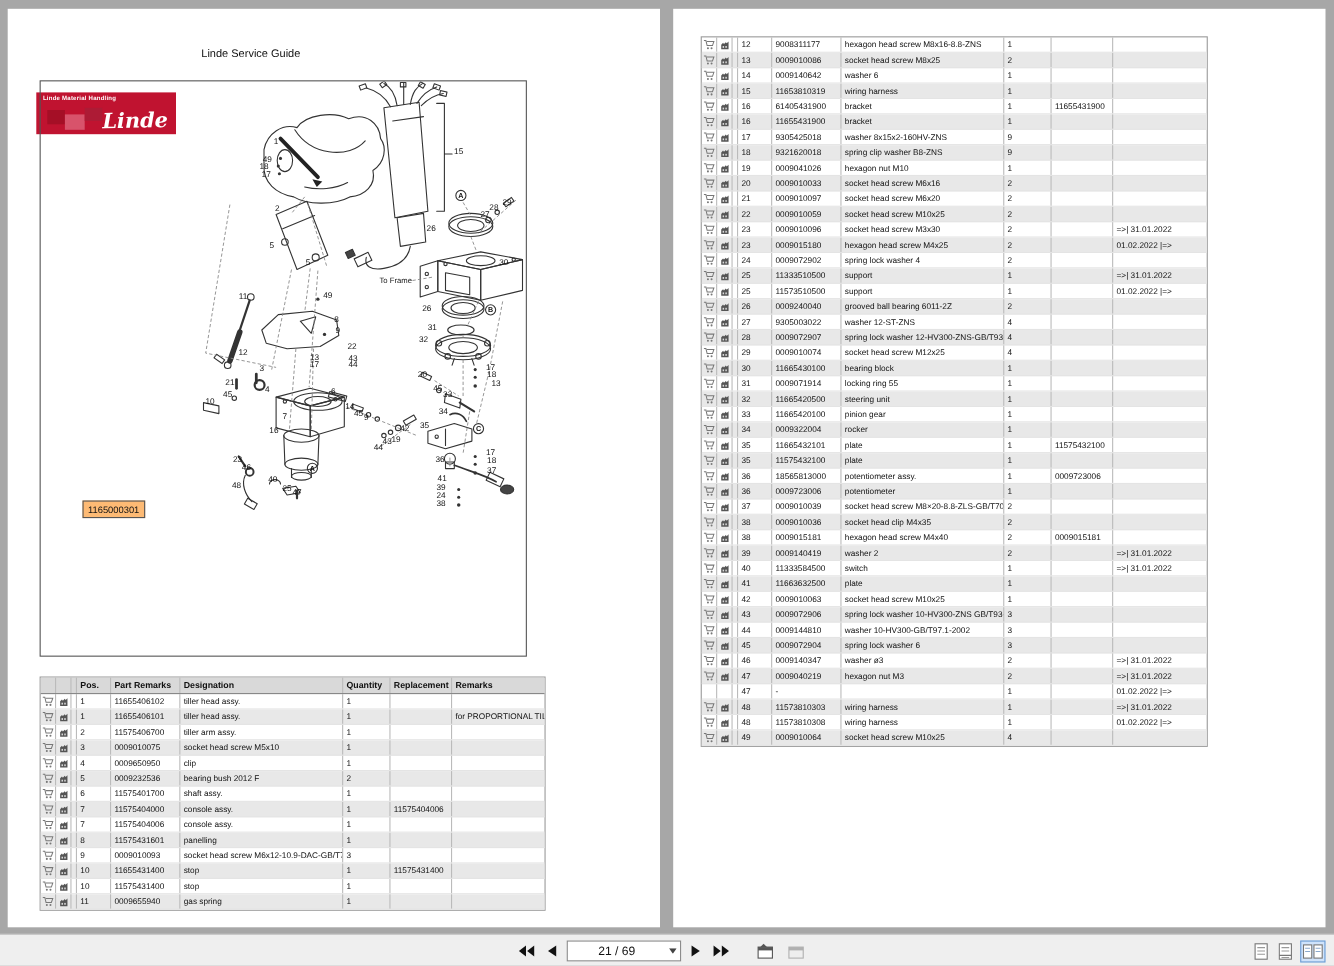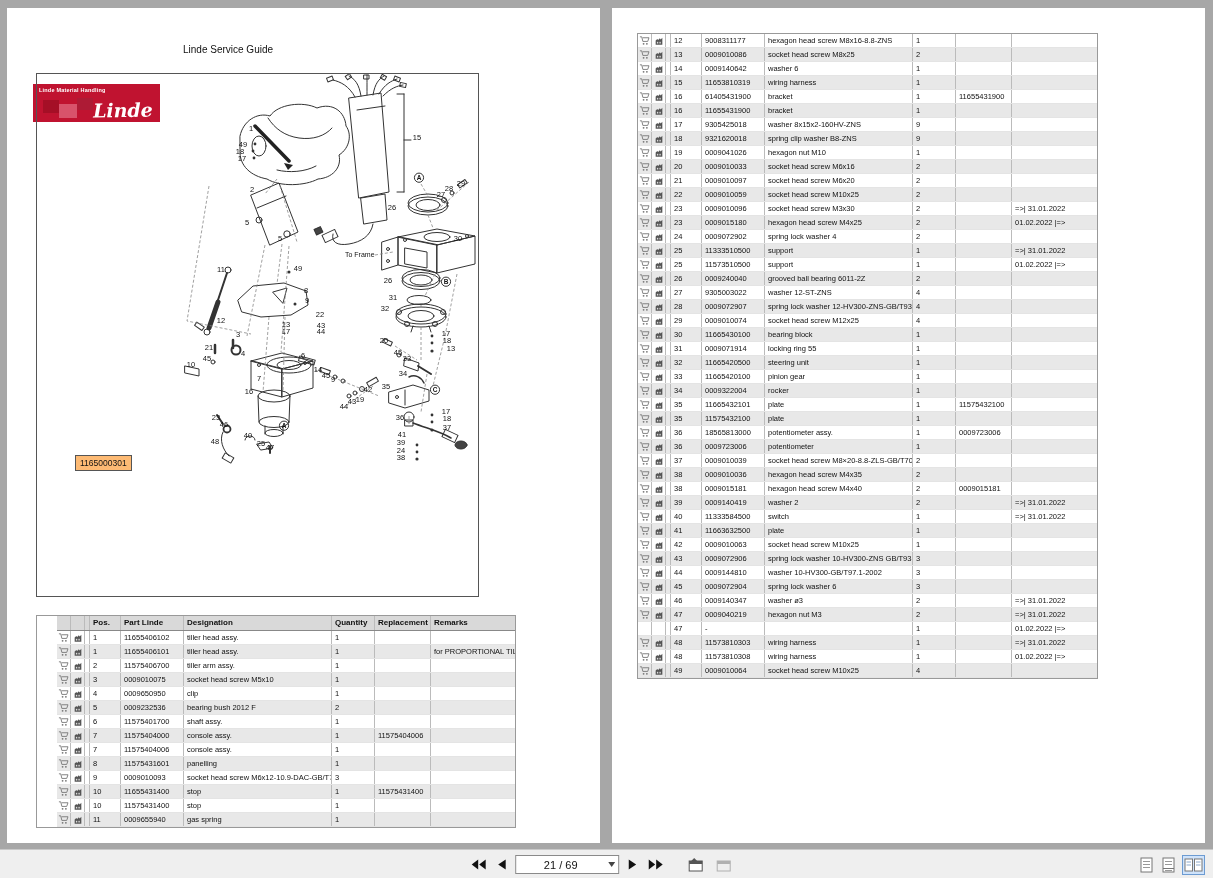--- a/index.html
+++ b/index.html
@@ -25,21 +25,21 @@
   .ref-label{position:absolute;left:24px;top:447px;background:#fdba74;border:1px solid #555;
       font-size:8.5px;padding:2px 4px;z-index:3;margin-left:44px;}
   #diagram-svg{position:absolute;left:0;top:0;}
   #diagram-svg text{font-family:"Liberation Sans",sans-serif;}
   #callouts text{font-size:7.5px;fill:#111;text-anchor:middle;}
   #ref-letters text{font-size:6.5px;fill:#111;text-anchor:middle;font-weight:bold;}
   #frame-note{font-size:7px;fill:#111;}
 
   
   .parts-table{position:absolute;font-size:7.5px;border:1px solid #999;background:#fff;}
-  #table-left{left:29px;top:607px;width:458px;padding-left:20px;}
+  #table-left{left:29px;top:607px;width:458px;}
   #table-right{left:25px;top:25px;width:459px;}
   .prow{display:flex;height:13px;line-height:13px;border-bottom:1px solid #e4e4e4;}
   .prow.alt{background:#e8e8e8;}
   .prow.phead{background:#d9d9d9;height:14px;line-height:14px;font-weight:bold;border-bottom:1px solid #888;font-size:8px;}
   .c{border-right:1px solid #bbb;padding-left:3px;overflow:hidden;white-space:nowrap;flex:none;}
   .ci{width:13px;padding:0;display:flex;align-items:center;justify-content:center;}
   .csp{width:4px;padding:0;}
   .cpos{width:27px;}
   .cpart{width:59px;}
   .cdes{width:144px;}
@@ -312,21 +312,21 @@
     </svg>
   </div>
   <div class="ref-label">1165000301</div>
 
   <div class="parts-table" id="table-left">
       <div class="prow phead">
         <div class="c ci"></div>
         <div class="c ci"></div>
         <div class="c csp"></div>
         <div class="c cpos">Pos.</div>
-        <div class="c cpart">Part Linde</div>
+        <div class="c cpart">Part Remarks</div>
         <div class="c cdes">Designation</div>
         <div class="c cqty">Quantity</div>
         <div class="c crep">Replacement</div>
         <div class="c crem">Remarks</div>
       </div>
       <div class="prow">
         <div class="c ci">
           <svg width="11" height="11" viewBox="0 0 12 12">
             <path d="M1,2 h2 l1.2,5 h5.3 l1.4,-4 H4" fill="none" stroke="#787878" stroke-width="1"></path>
             <circle cx="5" cy="9.6" r="1" fill="#787878"></circle>
@@ -1376,21 +1376,21 @@
         <div class="c ci">
           <svg width="10" height="10" viewBox="0 0 12 12">
             <path d="M2,5.5 l2,-2 1,1.3 2,-2 1,1.3 2,-2 V10.5 H2 Z" fill="#555"></path>
             <rect x="3.5" y="7" width="1.6" height="2" fill="#ddd"></rect>
             <rect x="6.5" y="7" width="1.6" height="2" fill="#ddd"></rect>
           </svg>
         </div>
         <div class="c csp"></div>
         <div class="c cpos">38</div>
         <div class="c cpart">0009010036</div>
-        <div class="c cdes">hexagon head screw M4x35</div>
+        <div class="c cdes">socket head clip M4x35</div>
         <div class="c cqty">2</div>
         <div class="c crep"></div>
         <div class="c crem"></div>
       </div>
       <div class="prow">
         <div class="c ci">
           <svg width="11" height="11" viewBox="0 0 12 12">
             <path d="M1,2 h2 l1.2,5 h5.3 l1.4,-4 H4" fill="none" stroke="#787878" stroke-width="1"></path>
             <circle cx="5" cy="9.6" r="1" fill="#787878"></circle>
             <circle cx="8.6" cy="9.6" r="1" fill="#787878"></circle>

